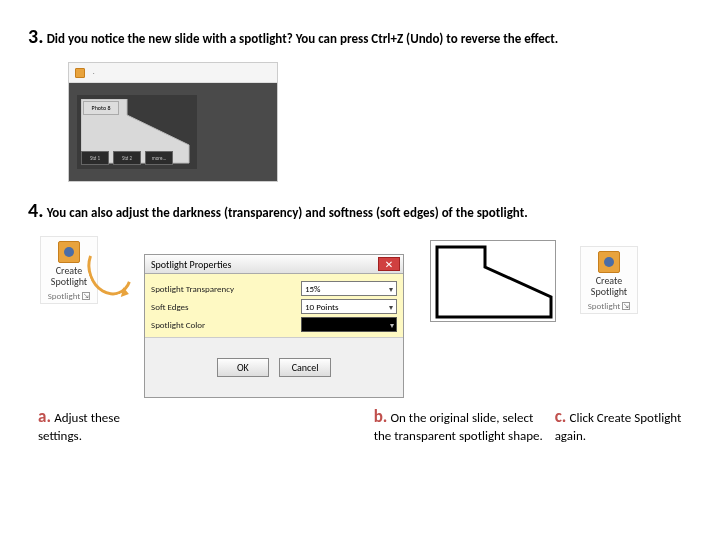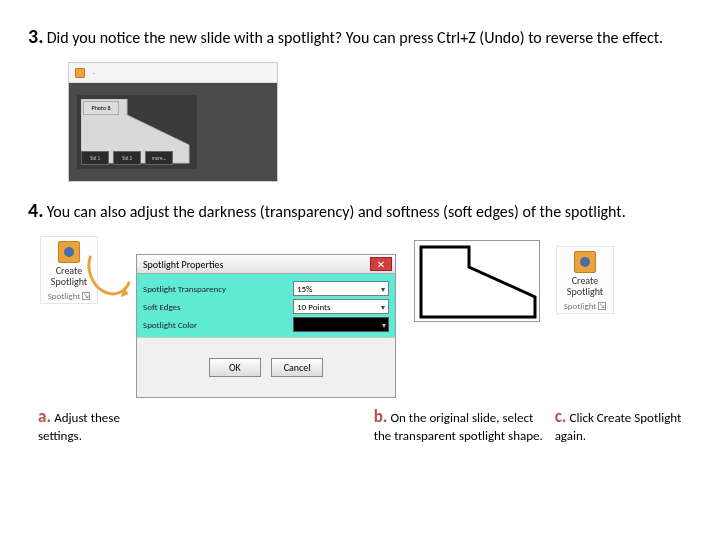--- a/index.html
+++ b/index.html
@@ -10,21 +10,21 @@
     height: 540px;
     font-family: Calibri, "Segoe UI", Arial, sans-serif;
     background: #fff;
     color: #000;
     font-size: 14px;
   }
   .page { padding: 24px 28px 10px 28px; }
   .step { margin-bottom: 14px; }
   .step-num { font-size: 20px; font-weight: bold; display: inline; }
   .step-dot { font-size: 20px; font-weight: bold; }
-  .step-text { font-size: 16px; }
+  .step-text { font-size: 13px; font-weight: bold; }
   .sub-num { font-size: 17px; font-weight: bold; color: #c0504d; display: inline; }
   .sub-dot { font-size: 17px; font-weight: bold; color: #c0504d; }
   .sub-text { font-size: 13px; }
 
   
   .fig1 {
     width: 210px; height: 120px;
     border: 1px solid #ccc;
     background: #fff;
     margin: 8px 0 16px 40px;
@@ -54,21 +54,21 @@
   .fig1 .row {
     position: absolute; bottom: 4px; left: 4px; display: flex; gap: 4px;
   }
   .fig1 .cell {
     width: 28px; height: 14px; background: #2b2b2b; border: 1px solid #666;
     font-size: 5px; color: #bbb; text-align: center; line-height: 12px;
   }
 
   
   .subrow {
-    display: flex; align-items: flex-start; gap: 2px; margin-top: 8px;
+    display: flex; align-items: flex-start; gap: 10px; margin-top: 8px;
   }
 
   
   .csbtn {
     width: 58px; text-align: center; font-size: 10px; color: #333;
     border: 1px solid #e6e6e6; padding: 4px 2px 2px 2px; background: #fdfdfd;
     position: relative;
   }
   .csbtn .badge {
     width: 22px; height: 22px; margin: 0 auto 2px auto;
@@ -110,21 +110,21 @@
     display: flex; align-items: center; justify-content: space-between;
     background: linear-gradient(#fdfdfd,#e2e2e2);
     border-bottom: 1px solid #aaa; padding: 2px 3px 2px 6px;
   }
   .dlg .ttl { font-size: 10px; }
   .dlg .close {
     width: 22px; height: 14px; background: #d04040; color: #fff;
     display: flex; align-items: center; justify-content: center; font-size: 10px;
     border: 1px solid #a02020;
   }
-  .dlg .body { padding: 4px 6px 2px 6px; background: #5eead4; }
+  .dlg .body { padding: 4px 6px 2px 6px; background: #fef9c3; }
   .dlg .row { display: flex; align-items: center; justify-content: space-between; margin: 3px 0; }
   .dlg .row label { font-size: 9px; color: #222; }
   .dlg .val {
     width: 96px; height: 15px; border: 1px solid #7a7a7a; background: #fff;
     display: flex; align-items: center; justify-content: space-between; padding: 0 3px;
   }
   .dlg .val .txt { font-size: 9px; }
   .dlg .chev { font-size: 8px; color: #444; }
   .dlg .swatch { width: 96px; height: 15px; border: 1px solid #555; background: #000; display: flex; align-items: center; justify-content: flex-end; padding-right: 2px; }
   .dlg .swatch .chev { color: #bbb; }

